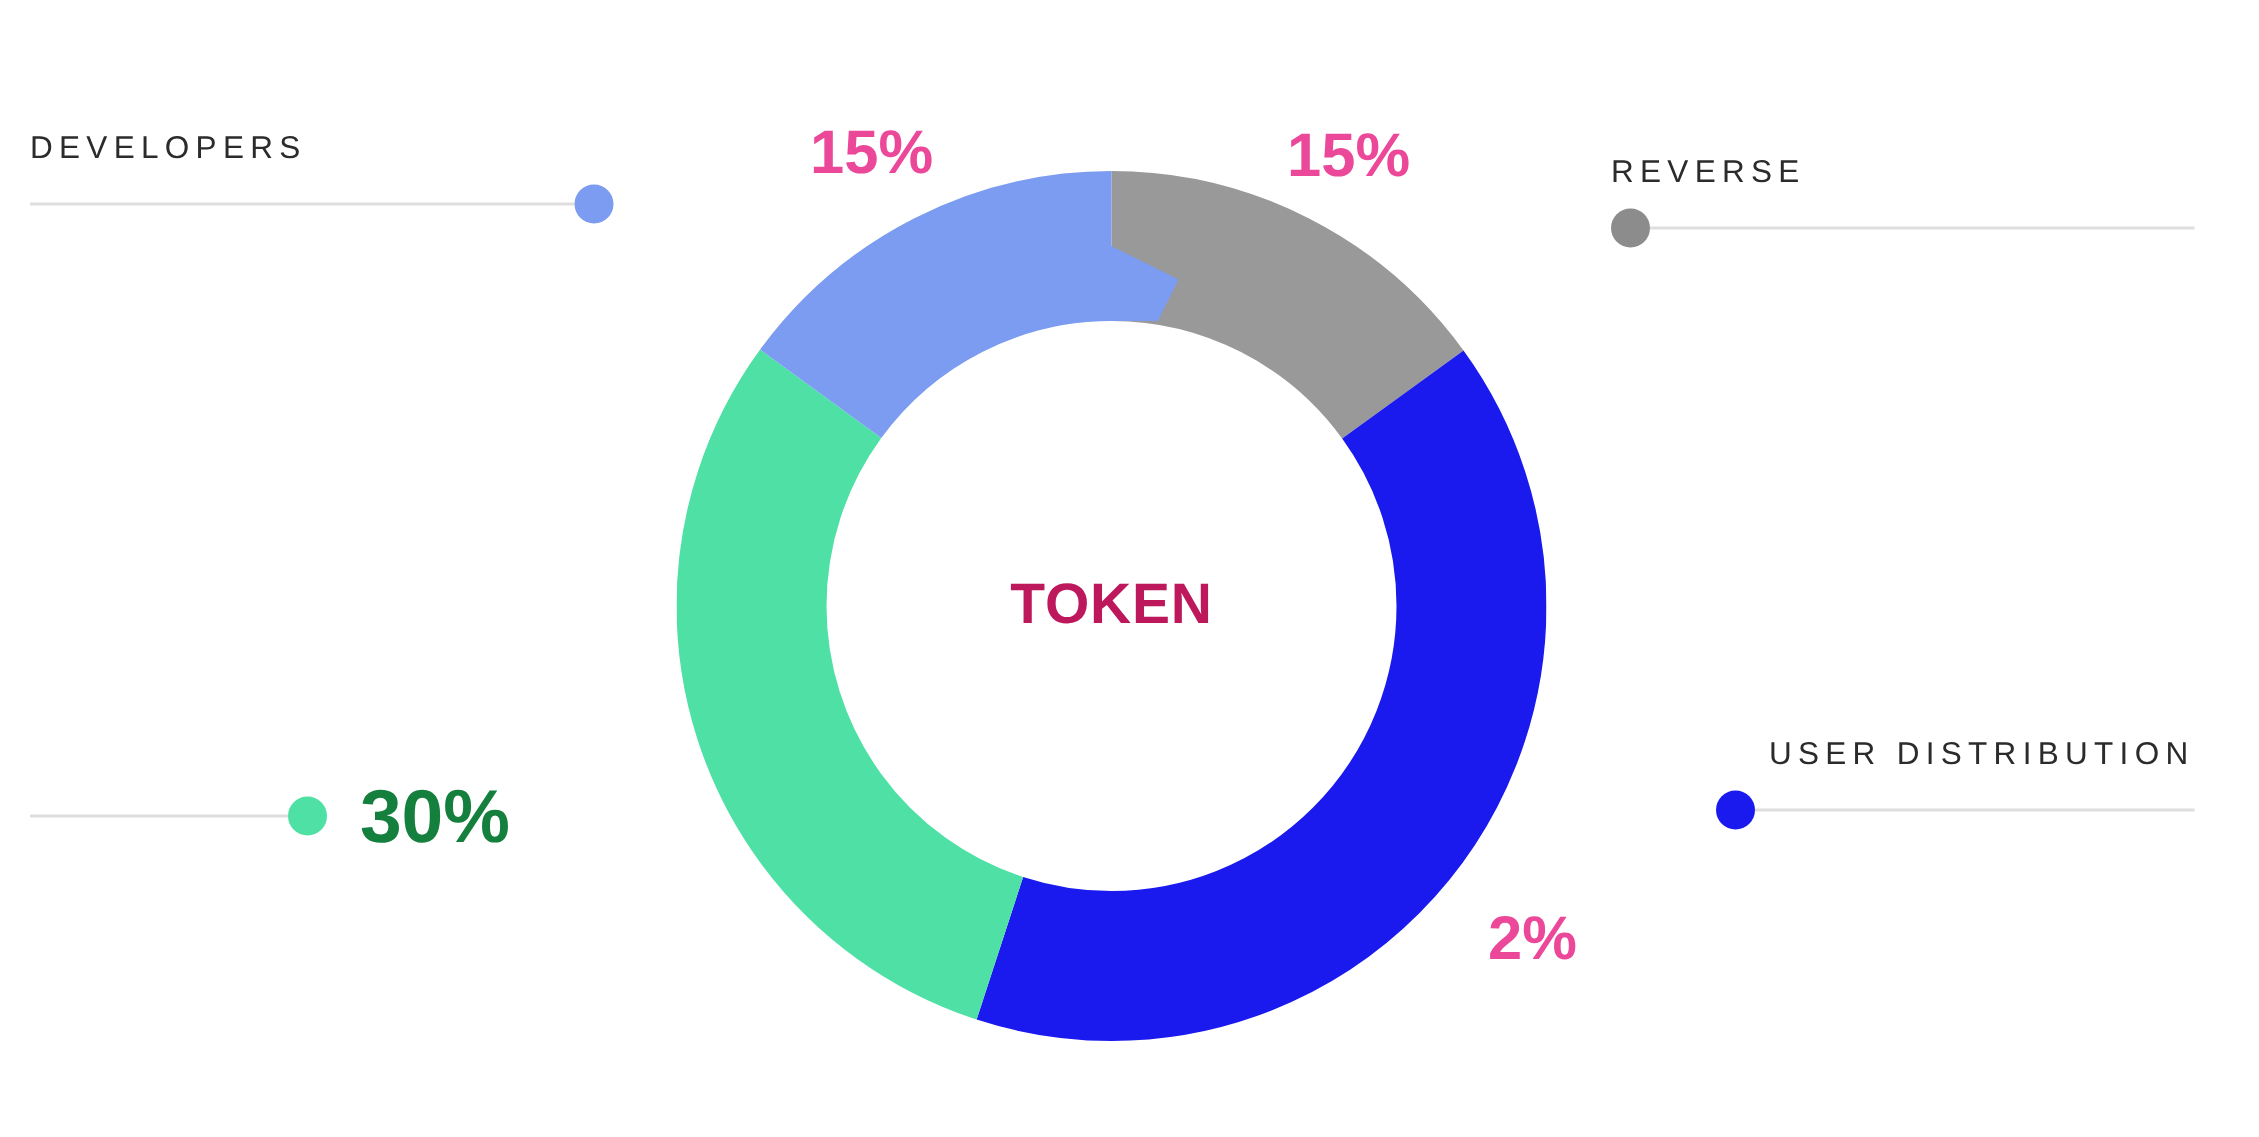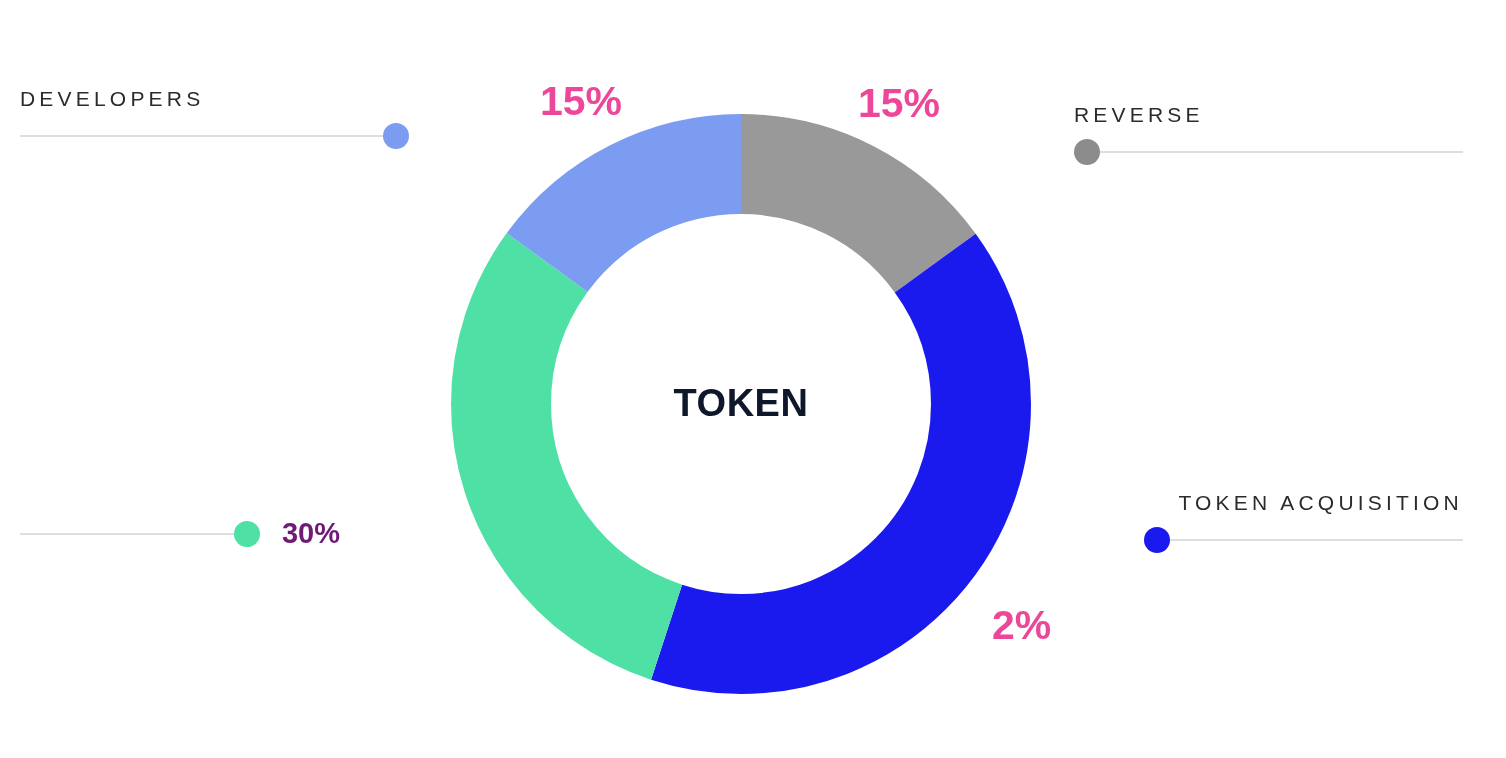--- a/index.html
+++ b/index.html
@@ -45,23 +45,23 @@
     background: #dedede;
     flex: 1 1 auto;
   }
   .dot {
     width: 26px;
     height: 26px;
     border-radius: 50%;
     flex: 0 0 auto;
   }
   .pct {
-    font-size: 29px;
+    font-size: 50px;
     font-weight: 700;
-    color: #701a75;
+    color: #15803d;
     line-height: 1;
     white-space: nowrap;
   }
 
   
   .connector-left .lineRow { margin-top: 14px; }
   .connector-left .pct { margin-left: 22px; }
   
   .connector-right .lineRow { margin-top: 14px; }
 
@@ -94,21 +94,21 @@
     display: flex;
     flex-direction: column;
     align-items: center;
     justify-content: center;
     text-align: center;
     pointer-events: none;
   }
   #centerText .ct-line {
     font-size: 38px;
     font-weight: 700;
-    color: #0f172a;
+    color: #be185d;
     letter-spacing: 0.5px;
     line-height: 1.35;
   }
 
   
   .floatPct {
     position: absolute;
     font-size: 41px;
     font-weight: 700;
     color: #ec4899;
@@ -160,20 +160,20 @@
 
   <div class="connector connector-right" id="row-reverse">
     <div class="label">REVERSE</div>
     <div class="lineRow">
       <div class="dot" style="background:#8c8c8c"></div>
       <div class="rule"></div>
     </div>
   </div>
 
   <div class="connector connector-right" id="row-user-acquisition">
-    <div class="label">TOKEN ACQUISITION</div>
+    <div class="label">USER DISTRIBUTION</div>
     <div class="lineRow">
       <div class="dot" style="background:#1a1aee"></div>
       <div class="rule"></div>
     </div>
   </div>
 
 </div>
 
 </body></html>

